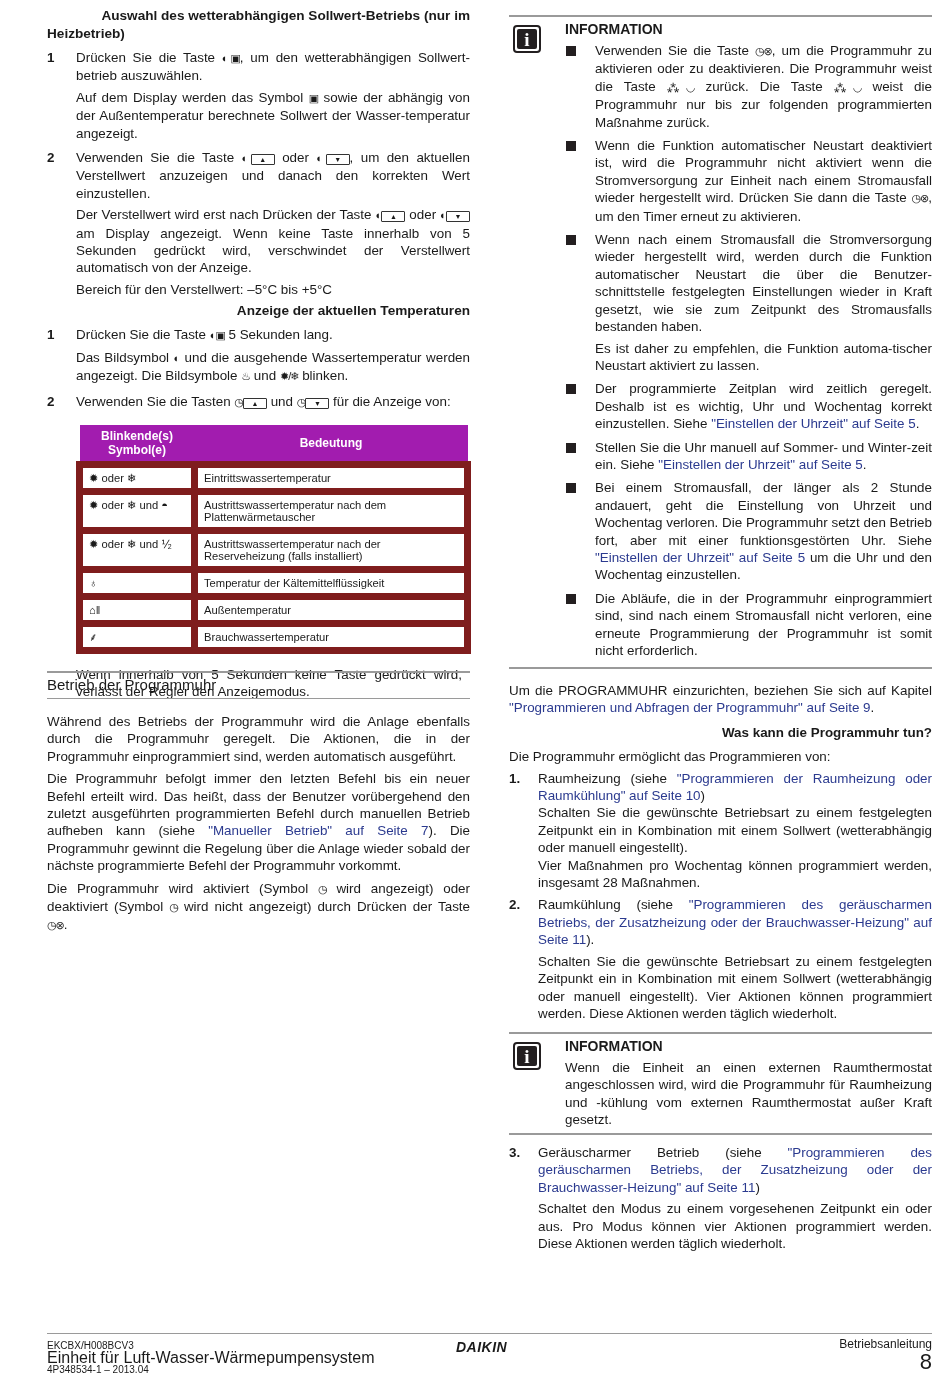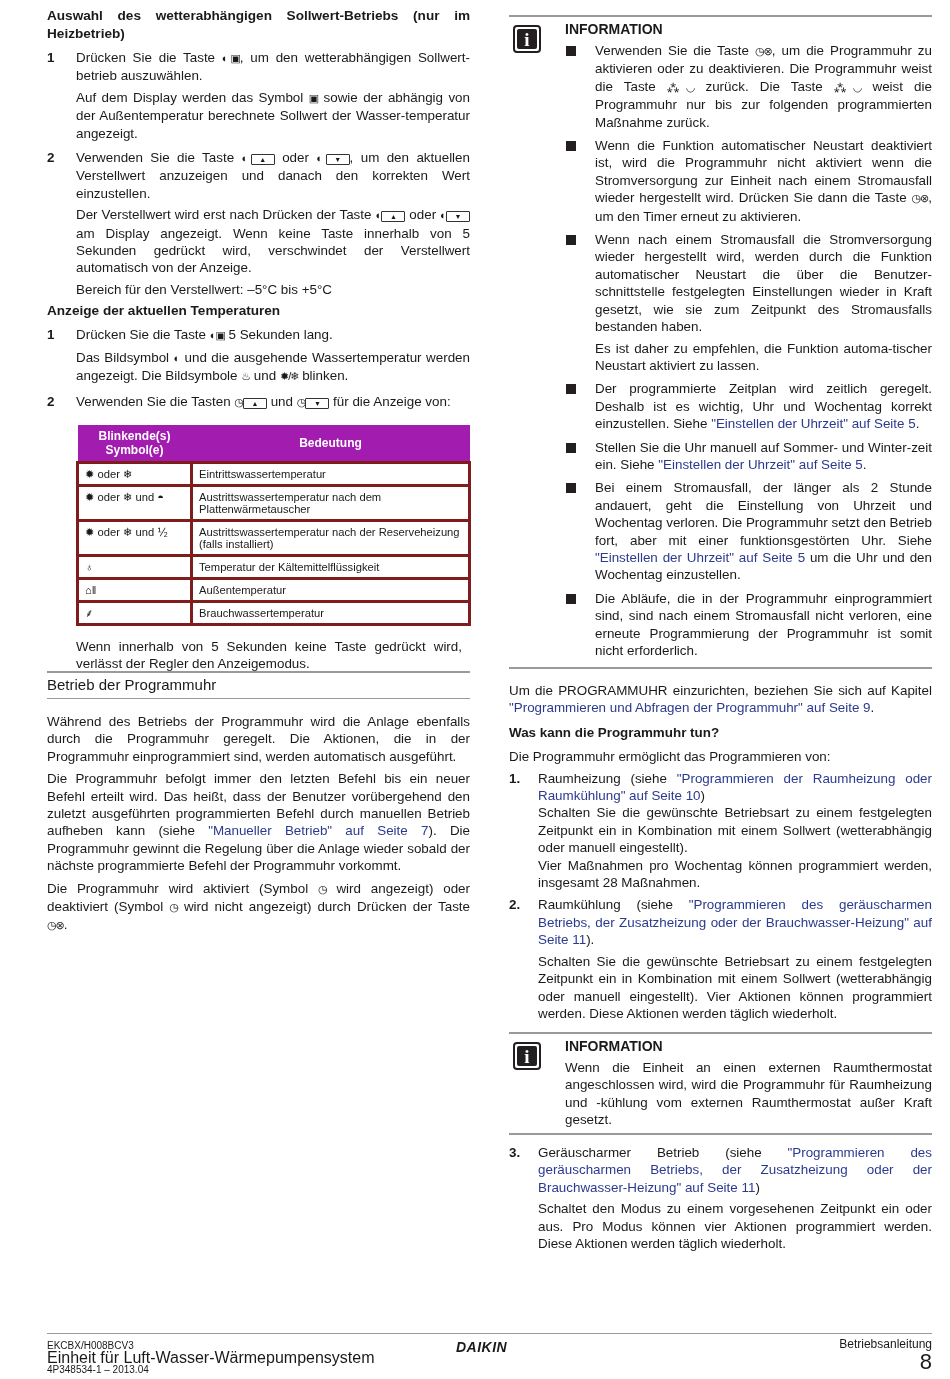--- a/index.html
+++ b/index.html
@@ -3,31 +3,31 @@
 <meta charset="utf-8">
 <style>
   html, body { margin: 0; padding: 0; background: #ffffff; }
   body { width: 950px; height: 1379px; position: relative; overflow: hidden;
          font-family: "Liberation Sans", sans-serif; color: #1a1a1a; font-size: 13.4px; line-height: 17.4px; }
   .col { position: absolute; top: 0; }
   .col-left { left: 47px; width: 423px; }
   .col-right { left: 509px; width: 423px; }
   .justify { text-align: justify; }
   p { margin: 0; }
-  .h-bold { font-weight: bold; }
+  .h-bold { font-weight: bold; text-align: right; }
   .link { color: #2b3a8f; }
   .numitem { position: relative; padding-left: 29px; }
   .numitem .num { position: absolute; left: 0; top: 0; font-weight: bold; }
   .sub { margin-top: 4px; }
   .glyph { font-size: 11px; letter-spacing: -1px; }
   .keybox { display: inline-block; width: 22px; height: 9px; border: 1px solid #333; border-radius: 1px;
             font-size: 7px; line-height: 9px; text-align: center; vertical-align: 0px; }
   table.sym { border-collapse: collapse; width: 395px; margin-left: 29px; font-size: 11.2px; line-height: 12px; }
   table.sym th { background: #a21caf; color: #fff; font-weight: bold; font-size: 12px; line-height: 14px; padding: 4px 6px; }
-  table.sym td { border: 3px solid #7f1d1d; padding: 4px 0 4px 6px; vertical-align: top; }
+  table.sym td { border: 7px solid #7f1d1d; padding: 4px 0 4px 6px; vertical-align: top; }
   table.sym td:first-child { width: 102px; }
   .section-title { font-size: 15px; line-height: 20px; border-top: 2px solid #9a9a9a; border-bottom: 1px solid #9a9a9a;
                    padding: 2px 0 3px 0; }
   .info-box { position: relative; border-top: 2px solid #9a9a9a; border-bottom: 2px solid #9a9a9a; padding: 3px 0 6px 56px; }
   .info-icon { position: absolute; left: 4px; top: 8px; width: 24px; height: 24px; border: 2px solid #231f20; border-radius: 4px; background: #fff; }
   .info-icon .inner { position: absolute; left: 2px; top: 2px; width: 20px; height: 20px; background: #231f20; border-radius: 2px;
                       color: #fff; font-family: "Liberation Serif", serif; font-weight: bold; font-size: 19px; line-height: 21px; text-align: center; }
   .info-title { font-weight: bold; font-size: 14px; line-height: 18px; }
   .bullet { position: relative; padding-left: 30px; margin-top: 3px; }
   .bullet .sq { position: absolute; left: 1px; top: 4px; width: 10px; height: 10px; background: #231f20; }

